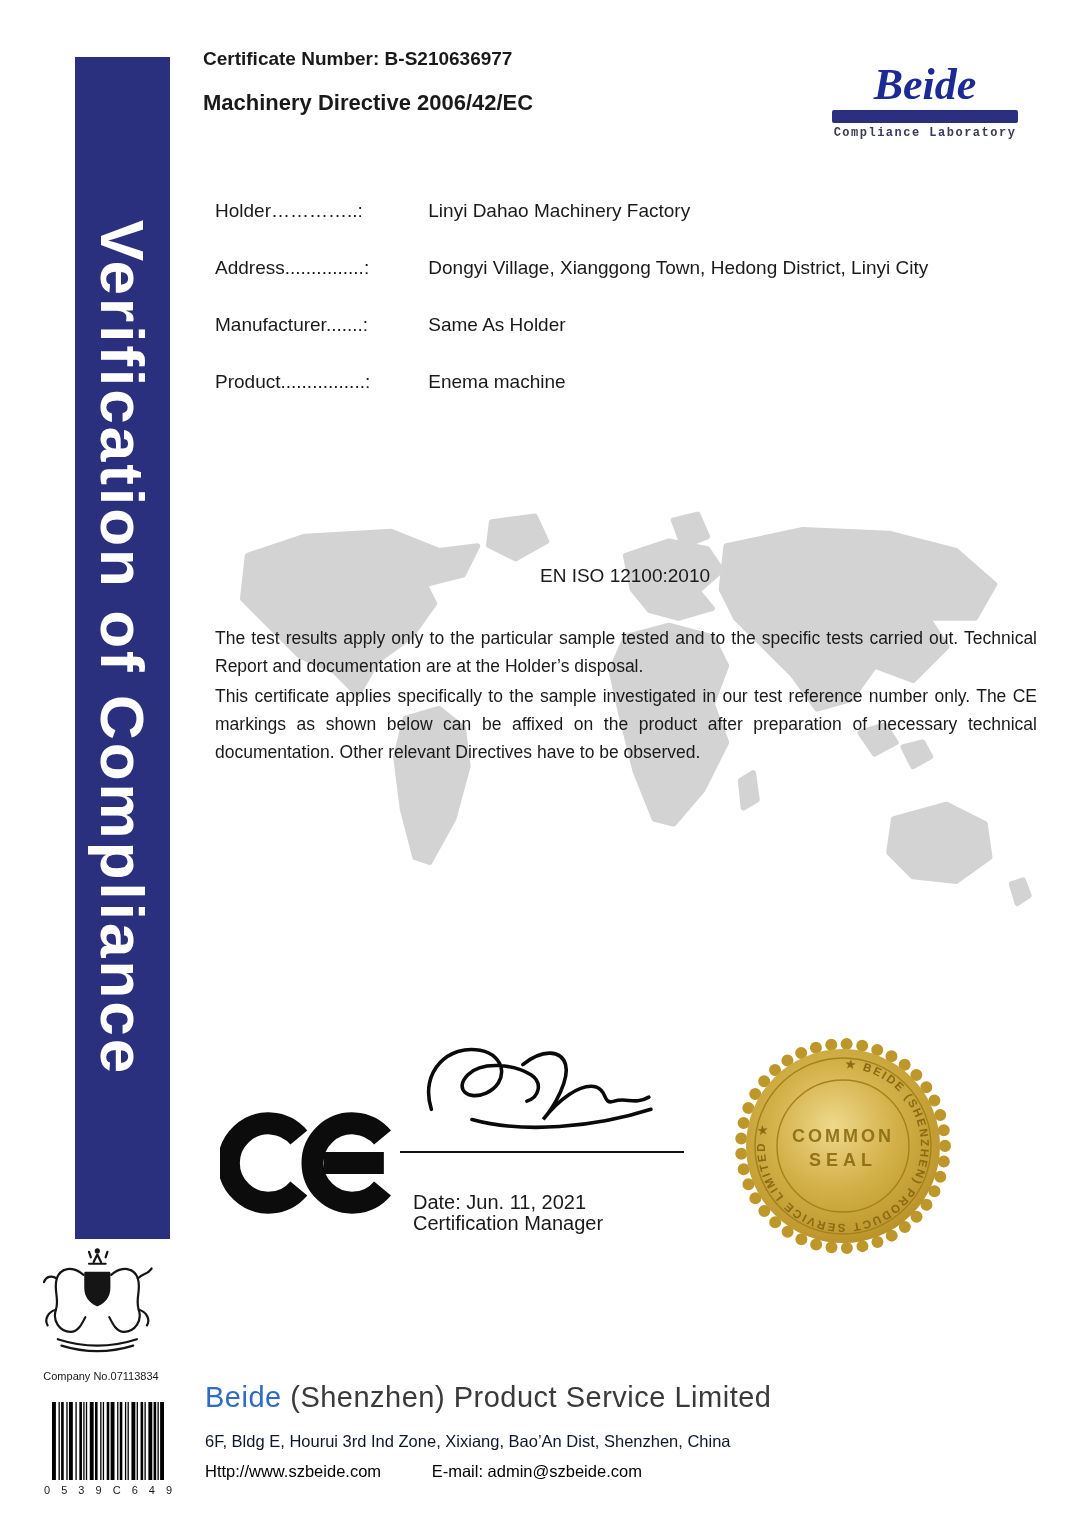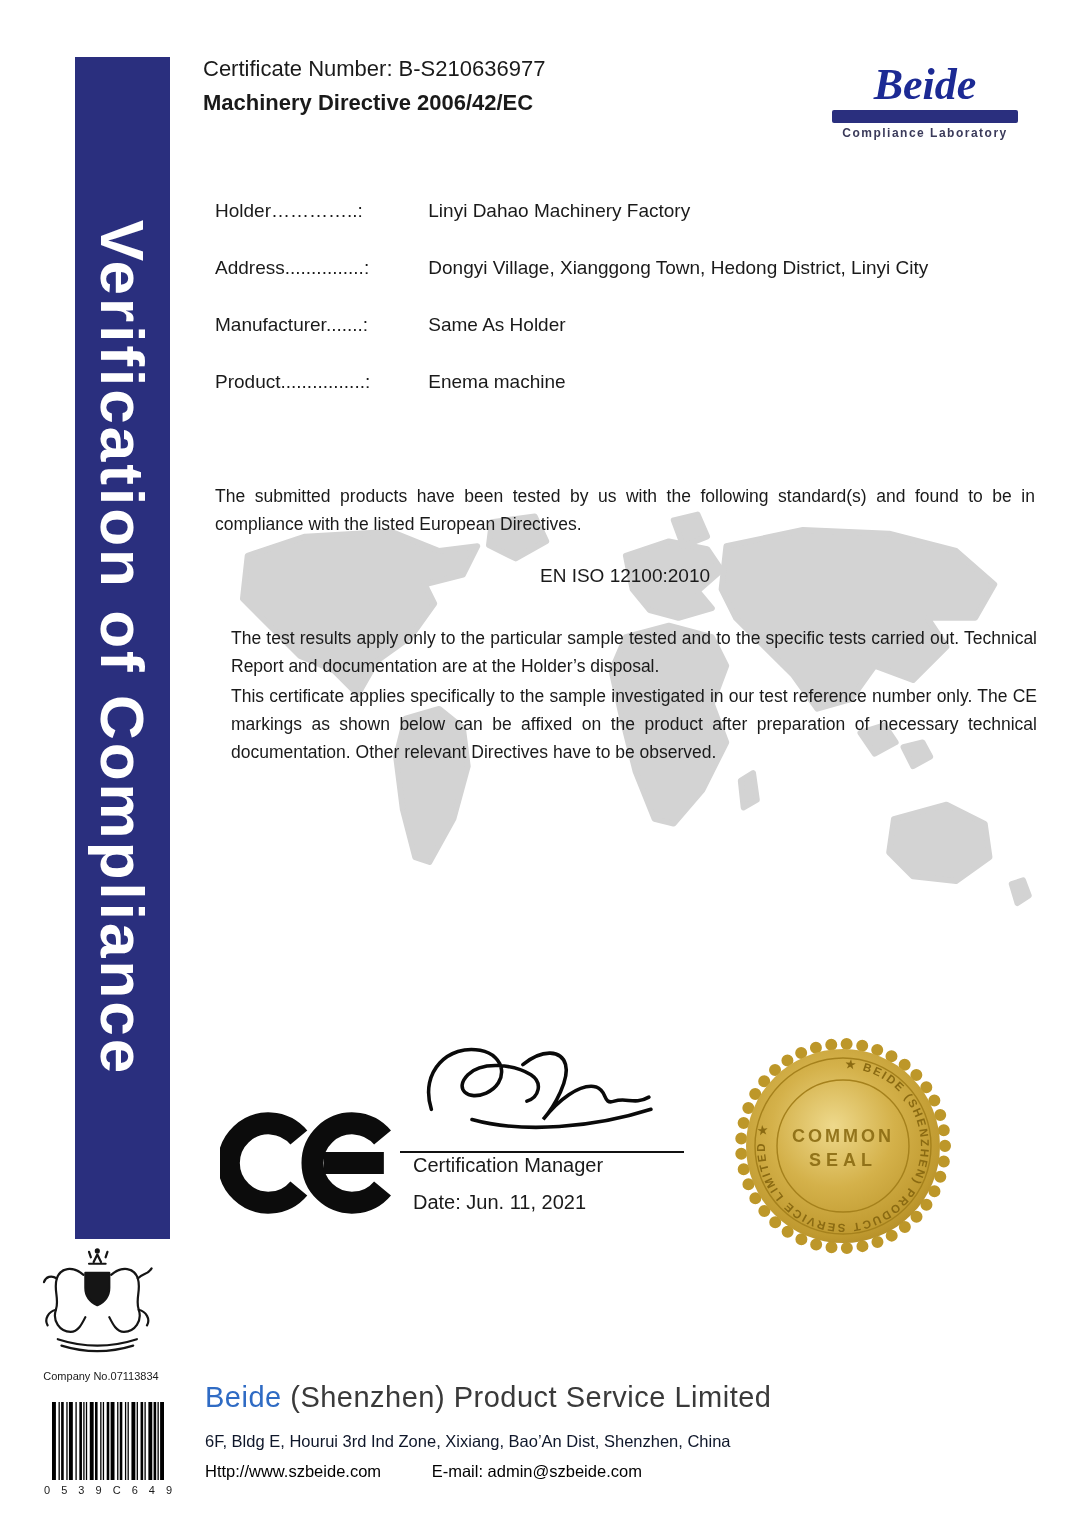--- a/index.html
+++ b/index.html
@@ -6,48 +6,48 @@
   .page{position:relative;width:1080px;height:1527px;background:#ffffff;overflow:hidden;
         font-family:"Liberation Sans",sans-serif;color:#1a1a1a;}
 
   
   .banner{position:absolute;left:75px;top:57px;width:95px;height:1182px;background:#2a2f7e;}
   .banner-inner{position:absolute;left:0;top:0;width:1182px;height:95px;line-height:95px;
         transform:rotate(90deg) translateY(-95px);transform-origin:0 0;
         color:#ffffff;font-weight:bold;font-size:62px;letter-spacing:3px;text-align:center;white-space:nowrap;}
 
   
-  .cert-no{position:absolute;left:203px;top:56px;font-size:22px;font-weight:normal;}
+  .cert-no{position:absolute;left:203px;top:48px;font-size:19px;font-weight:bold;}
   .directive{position:absolute;left:203px;top:90px;font-size:22px;font-weight:bold;}
 
   .logo{position:absolute;left:830px;top:62px;width:190px;text-align:center;}
   .logo-name{font-family:"Liberation Serif",serif;font-style:italic;font-weight:bold;
         font-size:44px;color:#1c2a94;line-height:46px;}
   .logo-bar{width:186px;height:13px;background:#2a2f7e;border-radius:2px;margin:2px auto 3px auto;}
-  .logo-sub{font-size:12px;font-weight:bold;letter-spacing:1.5px;color:#3a3a5a;}
+  .logo-sub{font-size:12px;font-weight:bold;letter-spacing:1.5px;color:#3a3a5a;font-family:Liberation Mono, monospace;}
 
   
   .field-row{position:absolute;left:215px;width:830px;font-size:19px;z-index:2;}
   .field-row .lbl{display:inline-block;width:208px;}
   .field-row .val{display:inline-block;}
 
   .intro{position:absolute;left:215px;top:482px;width:820px;font-size:17.5px;line-height:1.62;
         text-align:justify;z-index:2;}
   .standard{position:absolute;left:215px;top:565px;width:820px;font-size:19px;text-align:center;z-index:2;}
   .paras{position:absolute;left:215px;top:624px;width:822px;font-size:17.5px;line-height:1.6;
         text-align:justify;z-index:2;}
-  .paras p{margin:0 0 2px 16px;}
+  .paras p{margin:0 0 2px 0;}
 
   .map{position:absolute;left:190px;top:503px;width:862px;height:517px;z-index:0;}
 
   .ce{position:absolute;left:220px;top:1110px;width:185px;height:106px;z-index:2;}
 
   .sig-svg{position:absolute;left:398px;top:1030px;width:270px;height:122px;z-index:2;}
   .sig-line{position:absolute;left:400px;top:1151px;width:284px;border-top:2px solid #111;z-index:2;}
-  .sig-role{position:absolute;left:413px;top:1154px;font-size:20px;z-index:2;}
+  .sig-role{position:absolute;left:413px;top:1212px;font-size:20px;z-index:2;}
   .sig-date{position:absolute;left:413px;top:1191px;font-size:20px;z-index:2;}
 
   .seal{position:absolute;left:735px;top:1038px;width:216px;height:216px;z-index:2;}
 
   .crest{position:absolute;left:32px;top:1246px;width:138px;height:122px;}
   .company-no{position:absolute;left:25px;top:1370px;width:152px;text-align:center;font-size:11px;}
 
   .barcode{position:absolute;left:52px;top:1402px;width:112px;height:78px;}
   .barcode-text{position:absolute;left:44px;top:1484px;width:130px;text-align:center;
         font-size:11px;letter-spacing:4px;white-space:nowrap;}
@@ -103,21 +103,20 @@
   </div>
   <div class="field-row" style="top:314px">
     <span class="lbl">Manufacturer.......:</span>
     <span class="val">Same As Holder</span>
   </div>
   <div class="field-row" style="top:371px">
     <span class="lbl">Product................:</span>
     <span class="val">Enema machine</span>
   </div>
 
-  <div class="intro">The submitted products have been tested by us with the following standard(s) and found to be in compliance with the listed European Directives.</div>
   <div class="standard">EN ISO 12100:2010</div>
   <div class="paras">
     <p>The test results apply only to the particular sample tested and to the specific tests carried out. Technical Report and documentation are at the Holder’s disposal.</p>
     <p>This certificate applies specifically to the sample investigated in our test reference number only. The CE markings as shown below can be affixed on the product after preparation of necessary technical documentation. Other relevant Directives have to be observed.</p>
   </div>
 
   <svg class="ce" viewBox="0 0 210 120" aria-hidden="true">
     <g stroke="#0c0c0c" stroke-width="25" fill="none">
       <path d="M89.5,31.1 A45,45 0 1,0 89.5,88.9"></path>
       <path d="M184.5,31.1 A45,45 0 1,0 184.5,88.9"></path>

